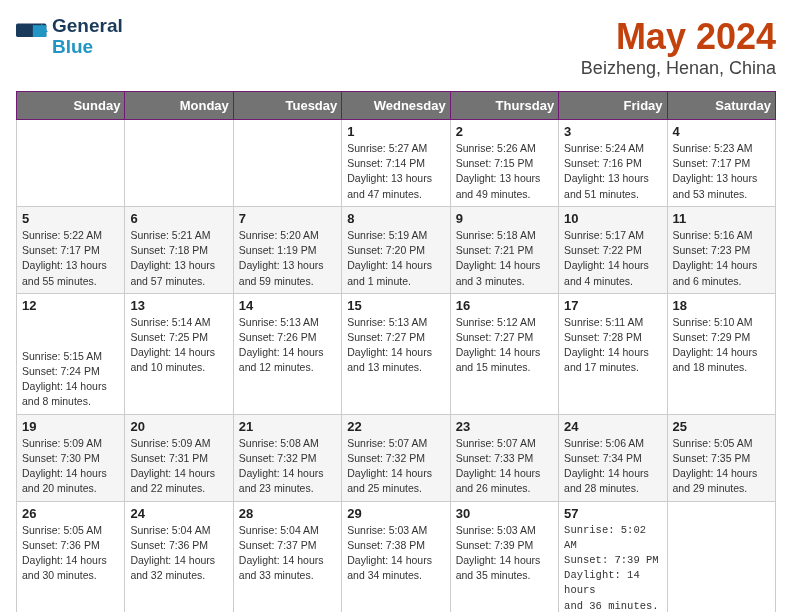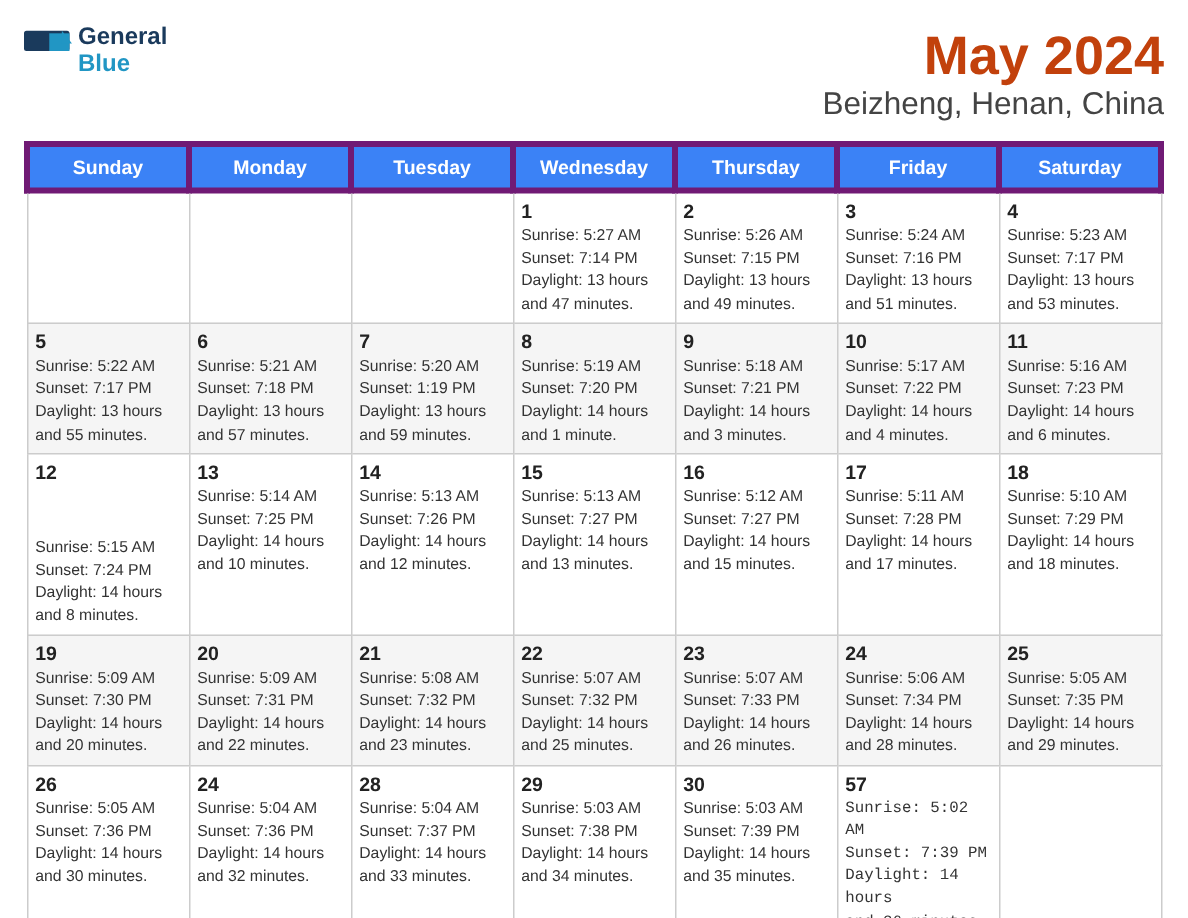--- a/index.html
+++ b/index.html
@@ -15,57 +15,57 @@
       justify-content: space-between;
       align-items: flex-start;
       margin-bottom: 12px;
     }
     .logo {
       display: flex;
       align-items: center;
       gap: 4px;
     }
     .logo-text {
-      font-size: 16px;
+      font-size: 19px;
       font-weight: bold;
       color: #1a3a5c;
       line-height: 1.1;
     }
     .logo-text span {
       color: #2196c4;
     }
     .logo-icon {
       width: 32px;
       height: 28px;
     }
     .title-area {
       text-align: right;
     }
     .calendar-title {
       font-size: 36px;
       font-weight: bold;
       color: #c2410c;
     }
     .calendar-subtitle {
-      font-size: 21px;
+      font-size: 18px;
       color: #444;
     }
     .calendar-table {
       width: 100%;
       border-collapse: collapse;
       border: 1px solid #ccc;
     }
     .calendar-table th {
-      background: #3b82f6;
+      background: #737373;
       color: #fff;
       font-size: 13px;
       font-weight: bold;
       padding: 6px 4px;
-      text-align: center;
-      border: 4px solid #701a75;
+      text-align: right;
+      border: 1px solid #701a75;
     }
     .calendar-table td {
       vertical-align: top;
       border: 1px solid #ccc;
       padding: 4px 5px;
       width: 108px;
       min-height: 80px;
       background: #fff;
     }
     .calendar-table tr:nth-child(even) td {

